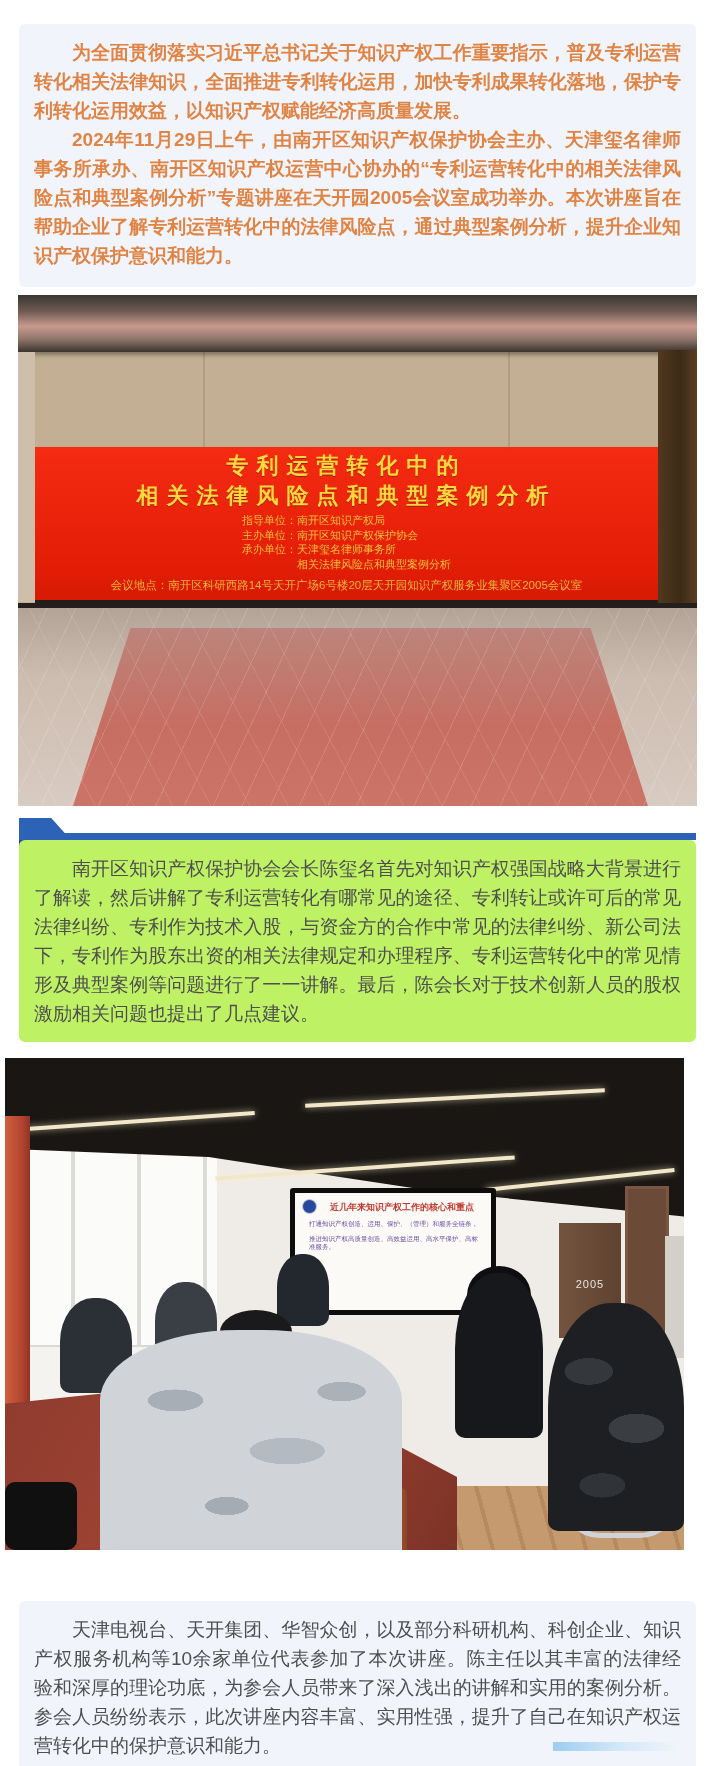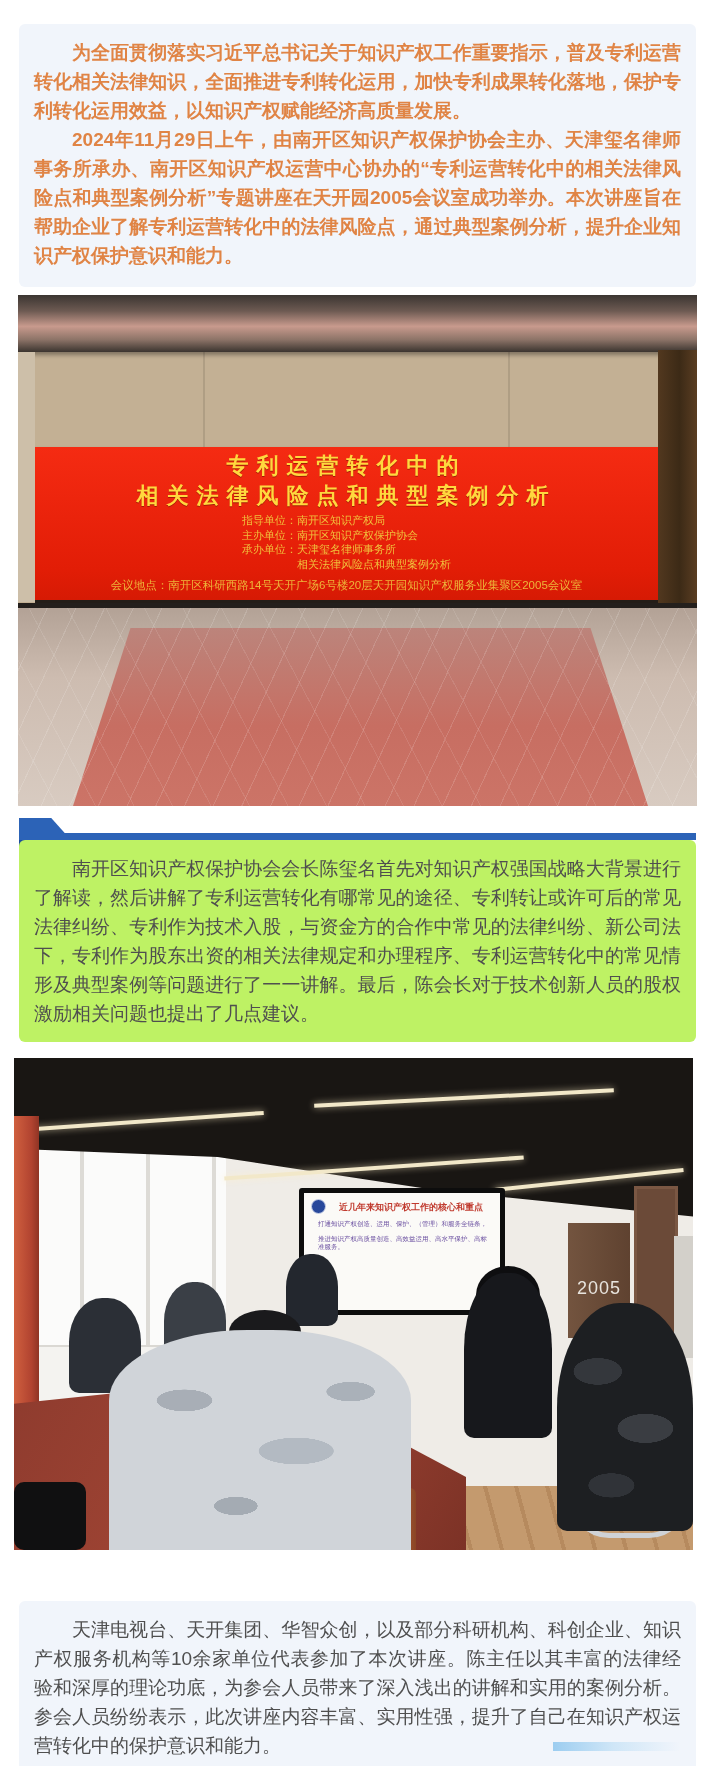--- a/index.html
+++ b/index.html
@@ -45,21 +45,21 @@
   .p1-shadowline{position:absolute;left:0;top:308px;width:100%;height:5px;background:#241f1c;}
   .p1-floor{position:absolute;left:0;top:313px;width:100%;height:198px;
       background:linear-gradient(180deg,#b3a296 0%,#cdbcb0 35%,#d8cbc1 100%);}
   .p1-carpet{position:absolute;left:55px;top:333px;width:575px;height:178px;
       clip-path:polygon(10% 0,90% 0,100% 100%,0 100%);
       background:linear-gradient(180deg,#bc847b 0%,#c76e62 55%,#cc7467 100%);}
   .p1-veins{position:absolute;left:0;top:313px;width:100%;height:198px;opacity:.5;
       background:repeating-linear-gradient(115deg,rgba(255,255,255,.28) 0 1px,transparent 1px 26px),
                  repeating-linear-gradient(62deg,rgba(255,255,255,.20) 0 1px,transparent 1px 34px);}
   
-  .photo2{position:absolute;left:14px;top:1058px;width:679px;height:492px;overflow:hidden;background:#efece7;}
+  .photo2{position:absolute;left:5px;top:1058px;width:679px;height:492px;overflow:hidden;background:#efece7;}
   .p2-ceiling{position:absolute;left:0;top:0;width:100%;height:165px;background:#191613;
       clip-path:polygon(0 0,100% 0,100% 96%,62% 80%,30% 60%,0 55%);}
   .p2-strip{position:absolute;height:4px;background:#f2e8c9;box-shadow:0 0 7px rgba(255,240,200,.65);}
   .p2-strip.s1{left:-10px;top:62px;width:260px;transform:rotate(-4deg);}
   .p2-strip.s2{left:210px;top:108px;width:300px;transform:rotate(-4deg);}
   .p2-strip.s3{left:300px;top:38px;width:300px;transform:rotate(-3deg);}
   .p2-strip.s4{left:480px;top:120px;width:190px;transform:rotate(-6deg);}
   .p2-window{position:absolute;left:0;top:92px;width:212px;height:195px;
       background:repeating-linear-gradient(90deg,#dddbd6 0 4px,#fbfbfa 4px 66px),
                  repeating-linear-gradient(0deg,#dddbd6 0 4px,#f6f6f4 4px 60px);}
@@ -68,21 +68,21 @@
   .p2-pillar{position:absolute;left:0;top:58px;width:25px;height:330px;
       background:linear-gradient(90deg,#d0603f,#b14330 70%,#8f3424);}
   .p2-tv{position:absolute;left:285px;top:130px;width:206px;height:127px;background:#0d0d0d;
       border-radius:3px;padding:5px;box-sizing:border-box;}
   .p2-slide{width:100%;height:100%;background:#fbfaf7;position:relative;overflow:hidden;}
   .p2-slide-logo{position:absolute;left:7px;top:6px;width:13px;height:13px;border-radius:50%;
       background:#27489b;border:1px solid #c9d2e8;}
   .p2-slide-title{margin:9px 6px 0 24px;color:#c03a2e;font-weight:bold;font-size:9px;line-height:11px;text-align:center;}
   .p2-slide-line{margin:7px 10px 0 14px;color:#6a4fa0;font-size:6.5px;line-height:8px;text-align:left;}
   .p2-doorsign{position:absolute;left:554px;top:165px;width:62px;height:115px;
-      background:linear-gradient(90deg,#73543f,#5f4230);color:#e8e4de;font-size:18px;
+      background:linear-gradient(90deg,#73543f,#5f4230);color:#e8e4de;font-size:11px;
       letter-spacing:1px;text-align:center;padding-top:55px;box-sizing:border-box;}
   .p2-door{position:absolute;left:620px;top:128px;width:44px;height:225px;background:#6b4a38;
       border:3px solid #7a5743;box-sizing:border-box;}
   .p2-wallpanel{position:absolute;left:660px;top:178px;width:19px;height:122px;background:#d3d0ca;}
   .p2-floorwood{position:absolute;left:428px;top:428px;width:251px;height:64px;
       background:repeating-linear-gradient(75deg,#c49a6e 0 26px,#b68a5e 26px 30px);}
   .p2-table{position:absolute;left:0;top:318px;width:452px;height:174px;
       clip-path:polygon(0 16%,58% 0,100% 58%,100% 100%,0 100%);
       background:linear-gradient(120deg,#8e3b2e,#a14534 50%,#7c3226);}
   .p2-tableleg{position:absolute;left:368px;top:430px;width:34px;height:62px;

